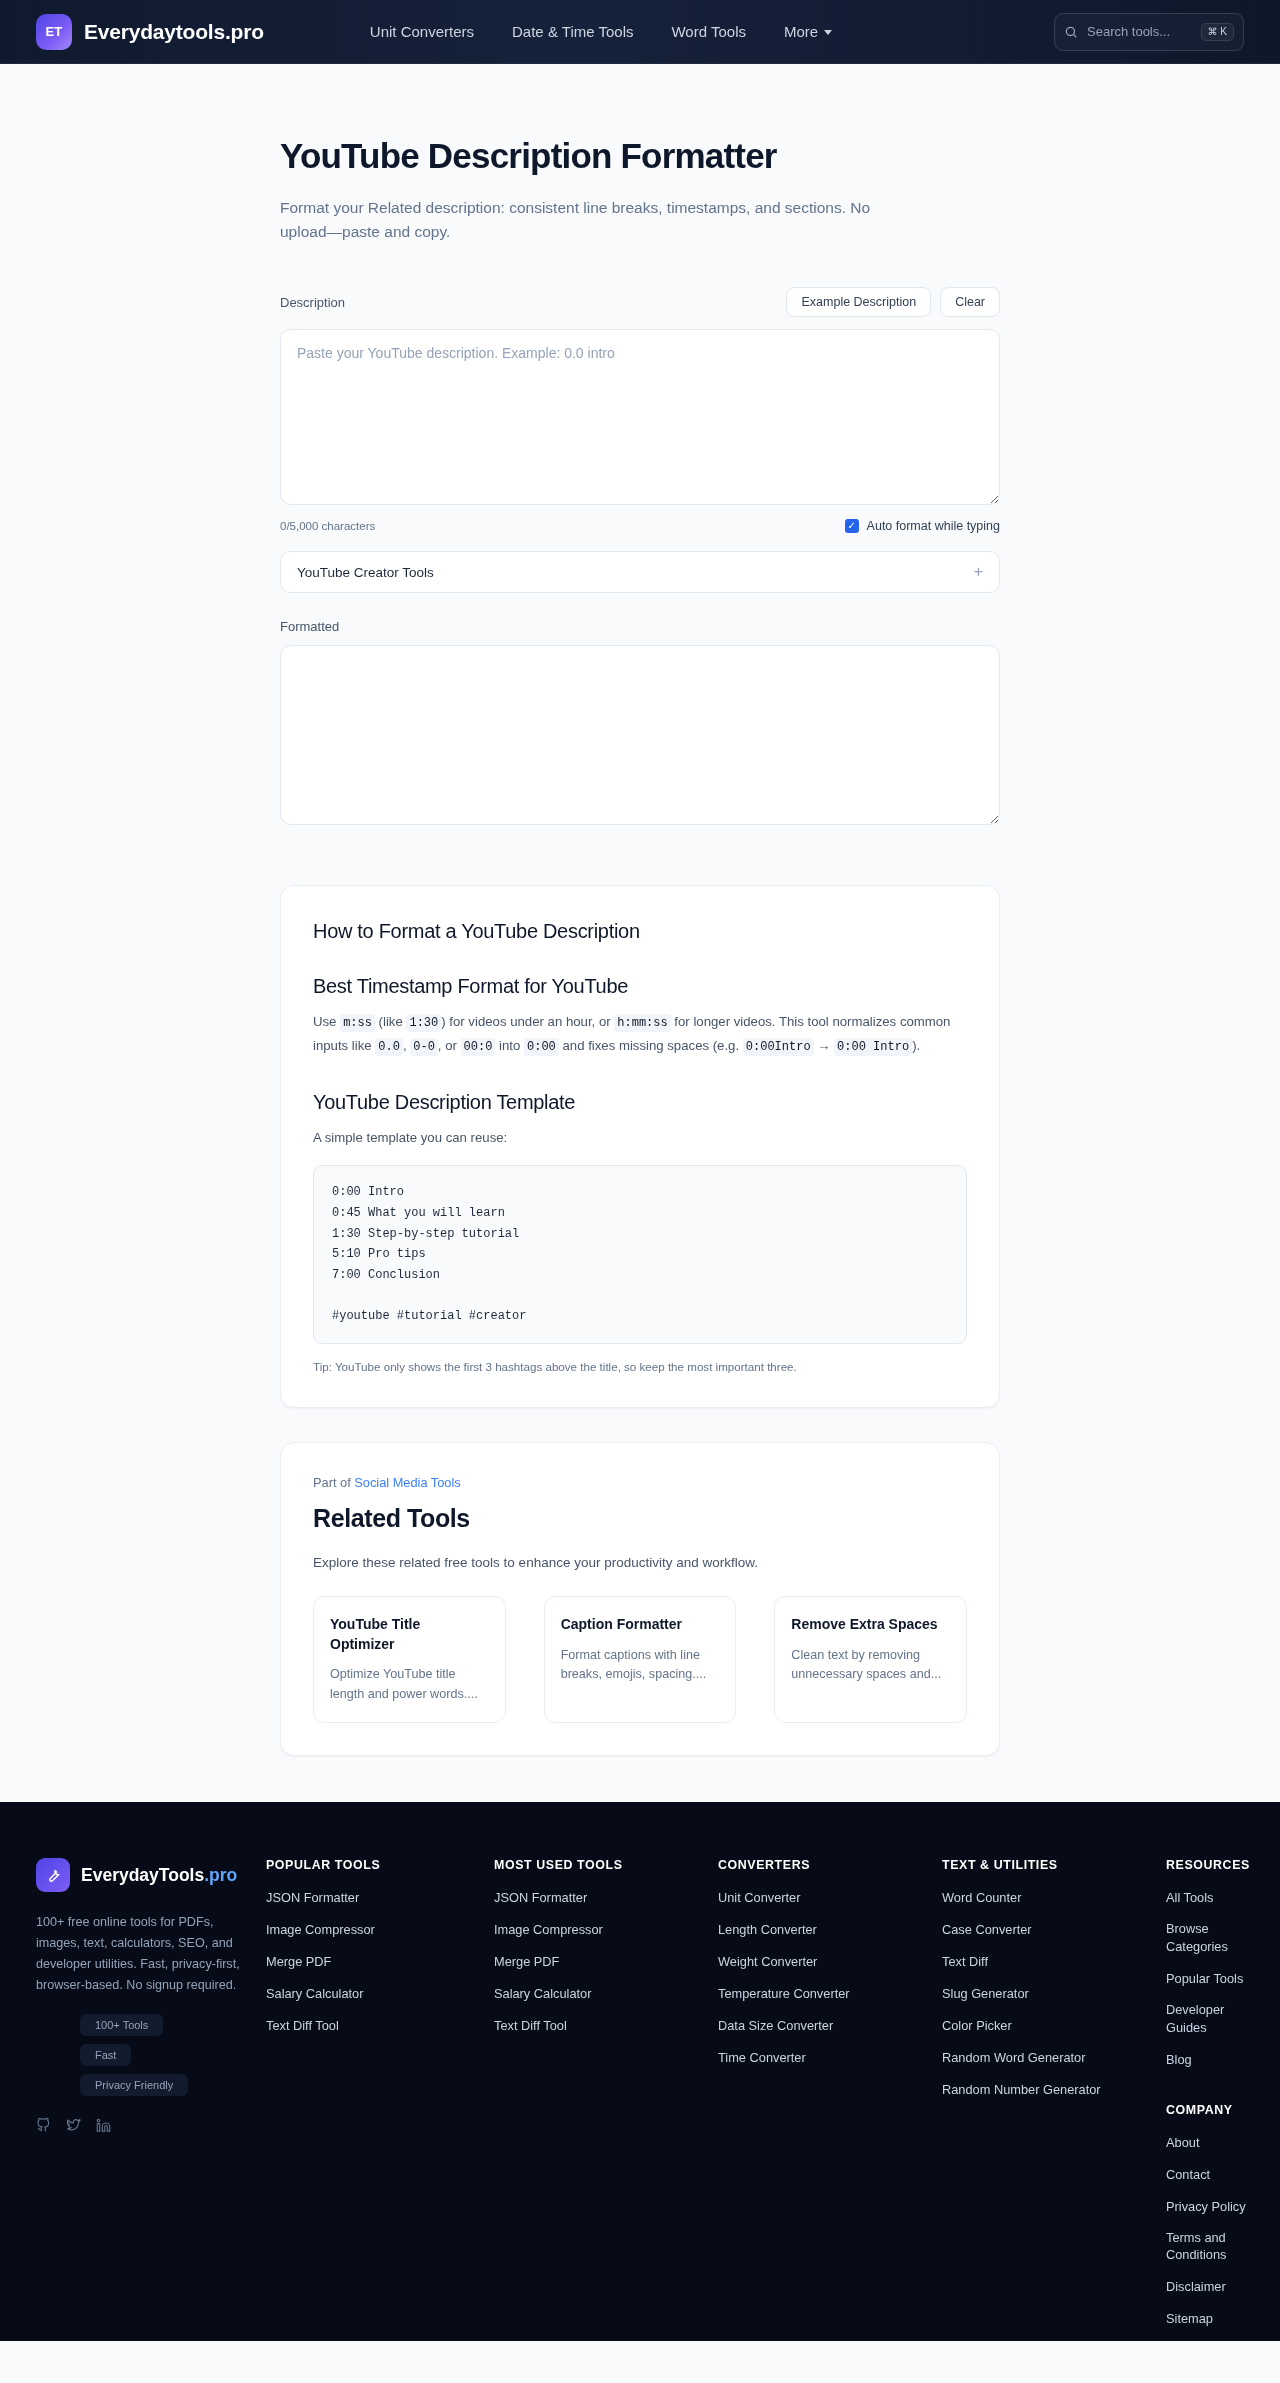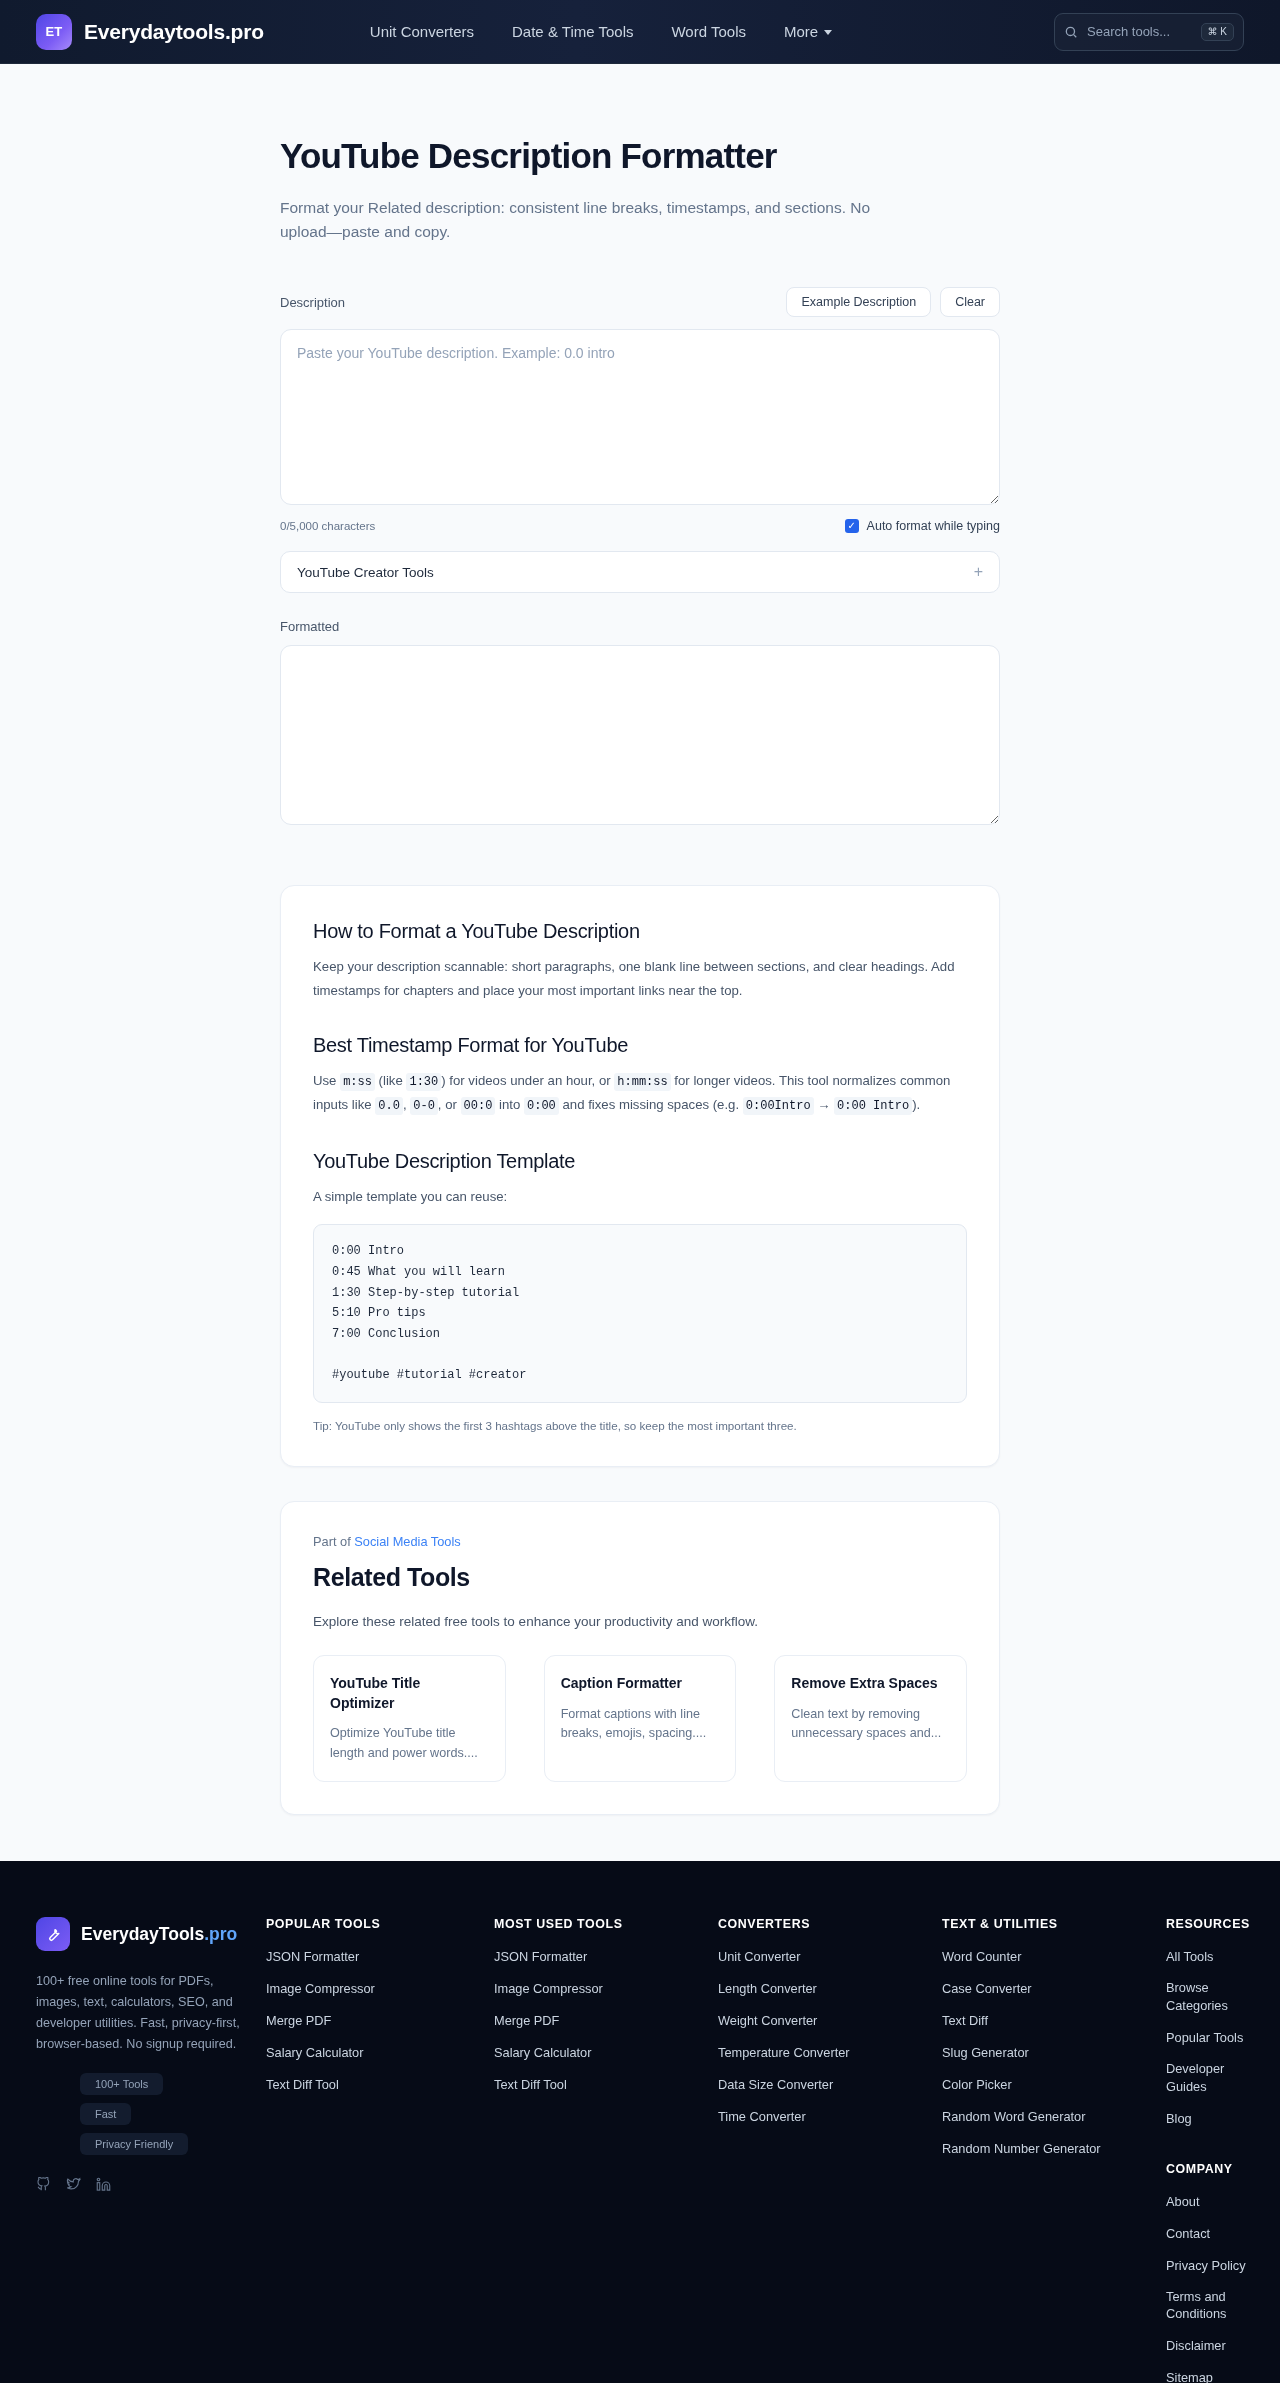--- a/index.html
+++ b/index.html
@@ -230,21 +230,20 @@
         <span class="accordion-label">YouTube Creator Tools</span>
         <span class="accordion-plus">+</span>
       </div>
 
       <span class="out-label">Formatted</span>
       <textarea class="out" style=""></textarea>
     </div>
 
     <div class="panel">
       <h2>How to Format a YouTube Description</h2>
-      <p>Keep your description scannable: short paragraphs, one blank line between sections, and clear headings. Add timestamps for chapters and place your most important links near the top.</p>
 
       <h2 class="sub">Best Timestamp Format for YouTube</h2>
       <p>Use <code class="inl">m:ss</code> (like <code class="inl">1:30</code>) for videos under an hour, or <code class="inl">h:mm:ss</code> for longer videos. This tool normalizes common inputs like <code class="inl">0.0</code>, <code class="inl">0-0</code>, or <code class="inl">00:0</code> into <code class="inl">0:00</code> and fixes missing spaces (e.g. <code class="inl">0:00Intro</code> → <code class="inl">0:00 Intro</code>).</p>
 
       <h2 class="sub">YouTube Description Template</h2>
       <p>A simple template you can reuse:</p>
 
       <div class="codeblock">0:00 Intro
 0:45 What you will learn
 1:30 Step-by-step tutorial

